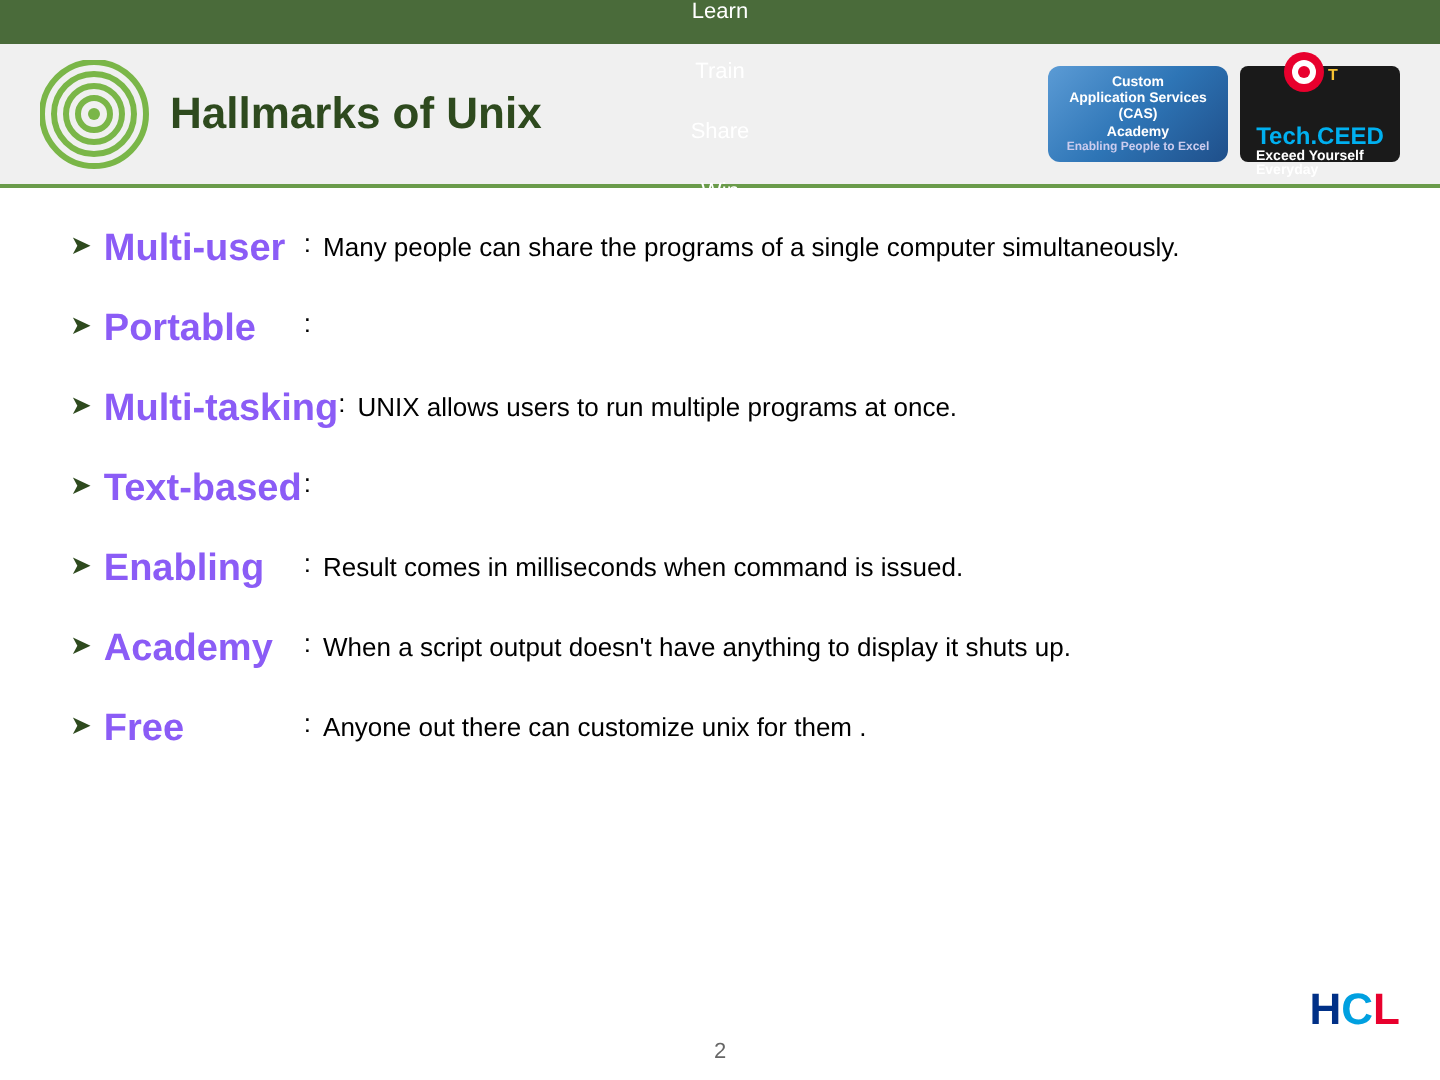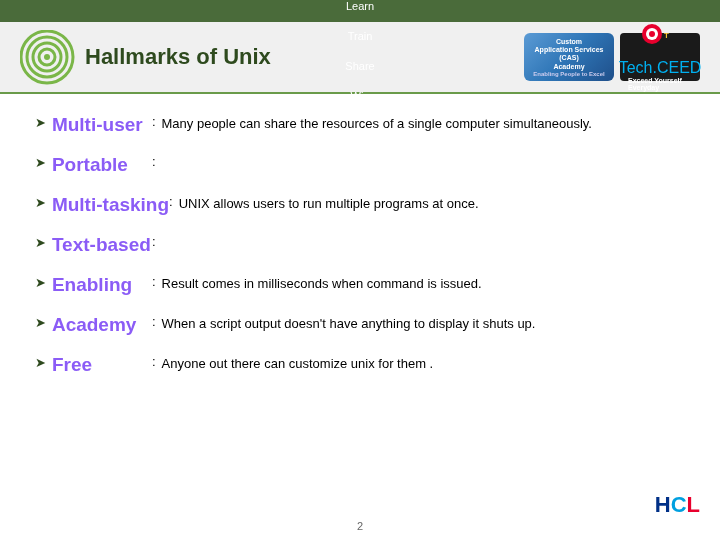--- a/index.html
+++ b/index.html
@@ -92,22 +92,22 @@
       font-weight: bold;
       height: 48px;
       width: 80px;
       display: flex;
       flex-direction: column;
       align-items: center;
       justify-content: center;
     }
     .techceed-brand {
       color: #00b0f0;
-      font-size: 16px;
-      font-weight: normal;
+      font-size: 12px;
+      font-weight: bold;
       margin-top: 12px;
     }
     .techceed-bottom {
       color: #fff;
       font-size: 7px;
     }
 
     
     #main-content {
       padding: 20px 35px 10px 35px;
@@ -230,21 +230,21 @@
     </div>
   </div>
 </div>
 
 <div id="main-content">
 
   <div class="bullet-row">
     <span class="bullet-arrow">➤</span>
     <span class="bullet-term">Multi-user</span>
     <span class="bullet-colon">:</span>
-    <span class="bullet-desc">Many people can  share the resources of a single computer simultaneously.</span>
+    <span class="bullet-desc">Many people can  share the programs of a single computer simultaneously.</span>
   </div>
 
   <div class="bullet-row">
     <span class="bullet-arrow">➤</span>
     <span class="bullet-term">Portable</span>
     <span class="bullet-colon">:</span>
   </div>
 
   <div class="bullet-row">
     <span class="bullet-arrow">➤</span>

